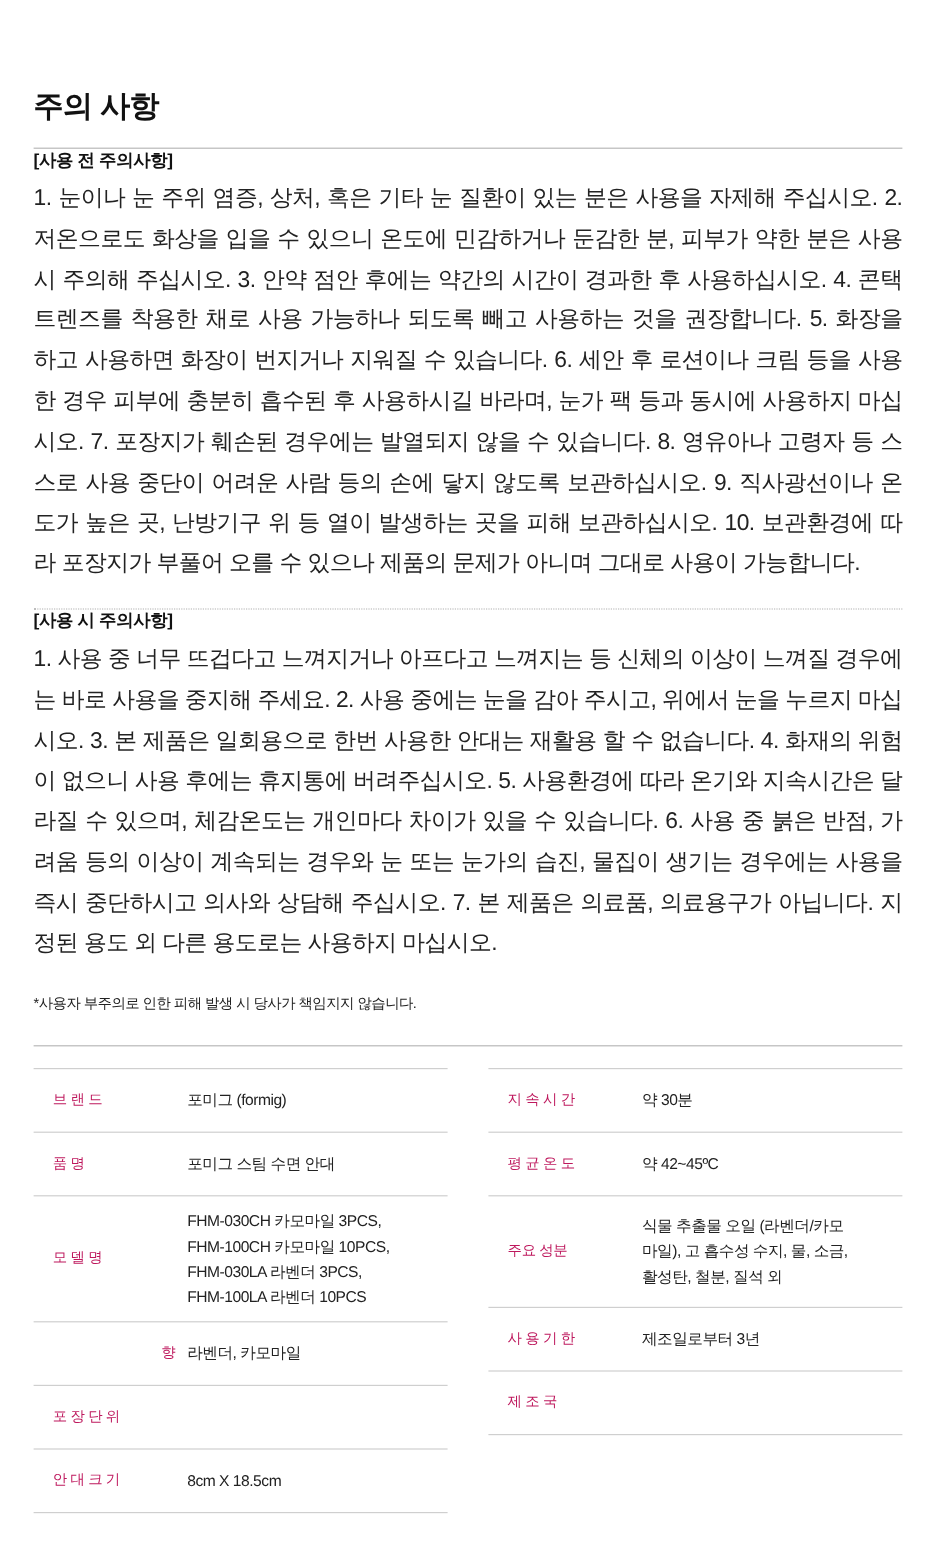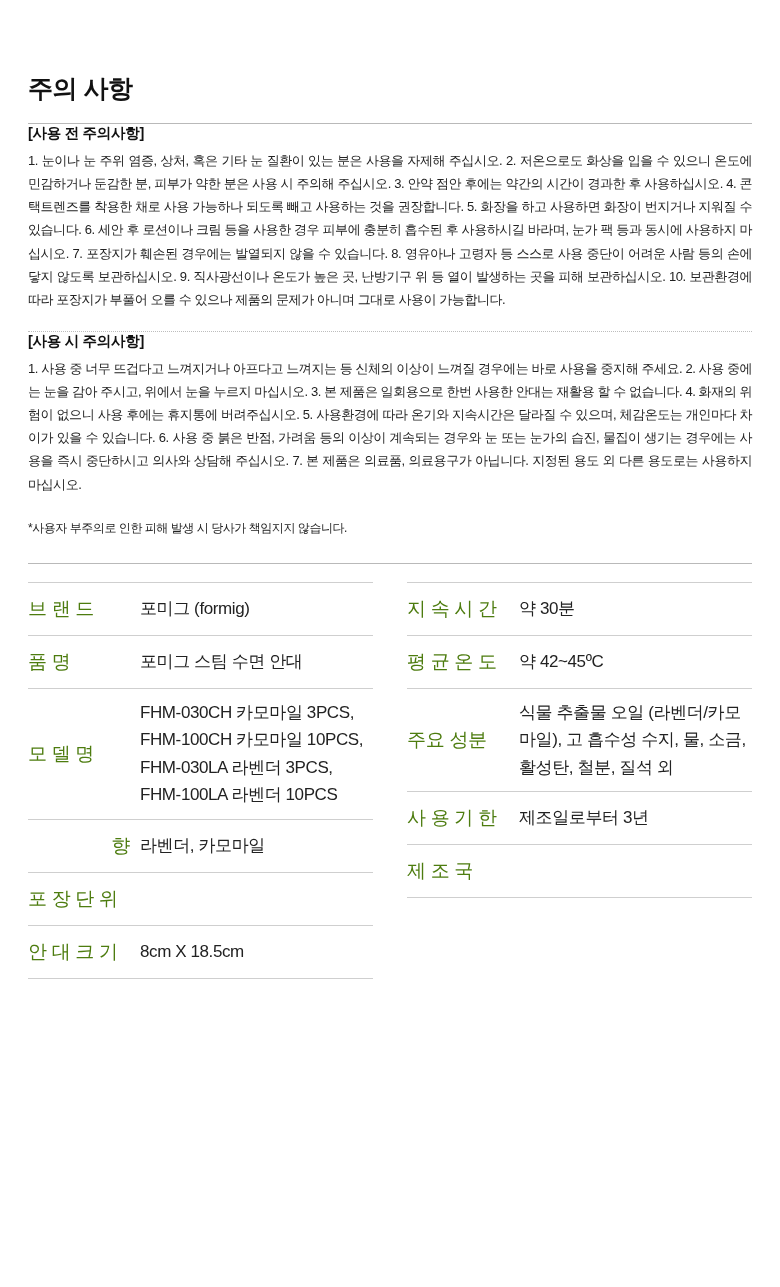--- a/index.html
+++ b/index.html
@@ -47,21 +47,21 @@
   
   .block { margin-top: 0; }
   .block-head {
     font-size: 14.5px;
     font-weight: bold;
     color: #111111;
     margin: 0 0 6px 0;
     letter-spacing: -0.3px;
   }
   .block-body {
-    font-size: 13px;
+    font-size: 19px;
     line-height: 1.78;
     letter-spacing: -0.45px;
     color: #222222;
     text-align: justify;
     margin: 0;
   }
   .note {
     font-size: 12px;
     letter-spacing: -0.45px;
     color: #222222;
@@ -80,40 +80,41 @@
     display: flex;
     align-items: stretch;
     border-bottom: 1px solid #cfcfcf;
     min-height: 52px;
   }
   .info-row:first-child { border-top: 1px solid #cfcfcf; }
 
   .info-label {
     width: 112px;
     flex: 0 0 112px;
-    font-size: 19px;
+    font-size: 12px;
     letter-spacing: -0.3px;
-    color: #4d7c0f;
+    color: #be185d;
     display: flex;
     align-items: center;
     justify-content: space-between;
     padding: 10px 10px 10px 0;
     box-sizing: border-box;
     text-align: justify;
+    margin-left: 16px;
   }
   .info-label.spread {
     display: flex;
     justify-content: space-between;
   }
   .info-label.rightish {
     justify-content: flex-end;
   }
   .info-value {
     flex: 1 1 auto;
-    font-size: 17px;
+    font-size: 13px;
     line-height: 1.62;
     letter-spacing: -0.4px;
     color: #222222;
     display: flex;
     align-items: center;
     padding: 10px 0;
     box-sizing: border-box;
     white-space: pre-line;
   }
   .tall { min-height: 104px; }

